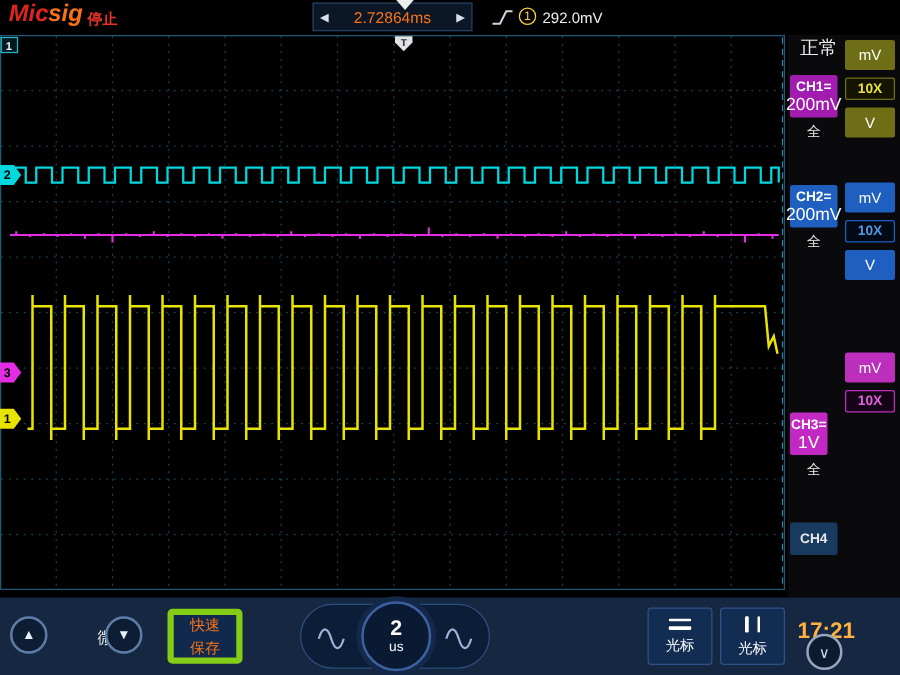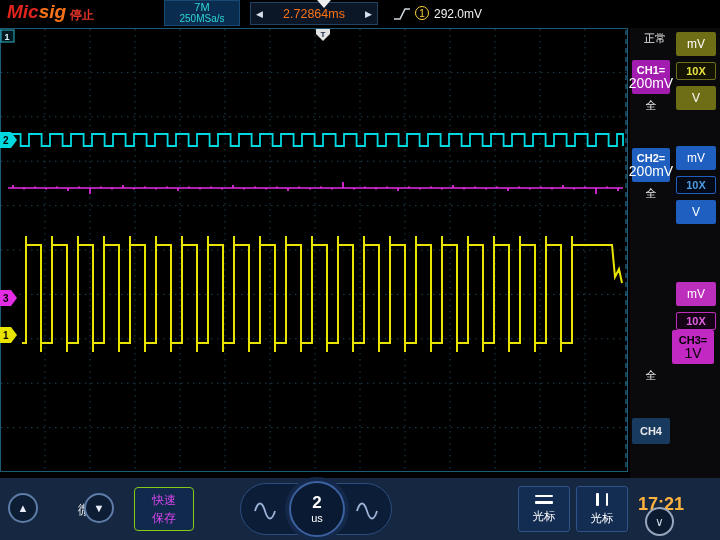--- a/index.html
+++ b/index.html
@@ -26,21 +26,21 @@
   .trig-ch{position:absolute;left:415px;top:6px;width:14px;height:14px;border:1px solid #ffd438;border-radius:50%;
            color:#ffd438;font-size:10px;display:flex;align-items:center;justify-content:center;box-sizing:border-box;}
   .trig-value{position:absolute;left:434px;top:7px;color:#f0f0f0;font-size:12px;}
 
   
   .wave-area{position:absolute;left:0;top:28px;width:630px;height:450px;background:#000;}
 
   
   .sidebar{position:absolute;left:630px;top:28px;width:90px;height:450px;background:#0a0a0c;}
   .sb{position:absolute;box-sizing:border-box;display:flex;align-items:center;justify-content:center;border-radius:2px;}
-  .mode-label{left:6px;top:2px;width:38px;height:16px;color:#ececec;font-size:11px;}
+  .mode-label{left:6px;top:2px;width:38px;height:16px;color:#ececec;font-size:15px;}
   .olive{background:#6e6e16;color:#fff;font-size:12px;}
   .blue{background:#1e5fc0;color:#fff;font-size:12px;}
   .magenta{background:#bc2ebc;color:#fff;font-size:12px;}
   .btn-mv-1{left:46px;top:4px;width:40px;height:24px;}
   .btn-10x-1{left:46px;top:34px;width:40px;height:18px;background:#131300;border:1px solid #70701c;color:#e8e040;font-size:11px;font-weight:bold;}
   .btn-v-1{left:46px;top:58px;width:40px;height:24px;}
   .ch-box{flex-direction:column;line-height:13px;gap:0;}
   .ch-name{font-size:11px;font-weight:bold;}
   .ch-scale{font-size:14px;}
   .ch1-box{left:2px;top:32px;width:38px;height:34px;background:#a21caf;color:#fff;}
@@ -48,33 +48,33 @@
   .ch1-bw{left:2px;top:70px;}
   .btn-mv-2{left:46px;top:118px;width:40px;height:24px;}
   .btn-10x-2{left:46px;top:148px;width:40px;height:18px;background:#020a18;border:1px solid #1e5fc0;color:#4f9ae0;font-size:11px;font-weight:bold;}
   .btn-v-2{left:46px;top:172px;width:40px;height:24px;}
   .ch2-box{left:2px;top:120px;width:38px;height:34px;background:#1e5fc0;color:#fff;}
   .ch2-bw{left:2px;top:158px;}
   .level-btn{left:2px;top:200px;width:48px;height:48px;border-radius:50%;border:2px solid #d8d8d8;background:#0c0c10;
              color:#f0f0f0;font-size:12px;}
   .btn-mv-3{left:46px;top:254px;width:40px;height:24px;}
   .btn-10x-3{left:46px;top:284px;width:40px;height:18px;background:#160216;border:1px solid #bc2ebc;color:#e060e0;font-size:11px;font-weight:bold;}
-  .ch3-box{left:2px;top:302px;width:42px;height:34px;background:#c228c2;color:#000000;margin-left:40px;}
+  .ch3-box{left:2px;top:302px;width:30px;height:34px;background:#c228c2;color:#ffffff;}
   .ch3-bw{left:2px;top:340px;}
   .ch4-box{left:2px;top:390px;width:38px;height:26px;background:#173a5e;color:#e8e8e8;font-size:11px;font-weight:bold;}
 
   
   .bottombar{position:absolute;left:0;top:478px;width:720px;height:62px;background:#152741;}
   .circle-btn{position:absolute;width:30px;height:30px;border-radius:50%;background:#0d1d33;border:2px solid #5d7da8;
               box-sizing:border-box;display:flex;align-items:center;justify-content:center;color:#e8eef8;font-size:11px;}
   .up-btn{left:8px;top:15px;}
   .down-btn{left:84px;top:15px;}
   .fine-label{position:absolute;left:42px;top:23px;color:#f0f0f0;font-size:13px;margin-left:36px;}
-  .quicksave-btn{position:absolute;left:134px;top:9px;width:60px;height:44px;background:#10294c;border:1px solid #84cc16;
-                 border-radius:4px;color:#d946ef;font-size:12px;display:flex;flex-direction:column;align-items:center;
+  .quicksave-btn{position:absolute;left:134px;top:9px;width:60px;height:44px;background:#10294c;border:5px solid #84cc16;
+                 border-radius:4px;color:#f97316;font-size:12px;display:flex;flex-direction:column;align-items:center;
                  justify-content:center;line-height:18px;box-sizing:border-box;}
   .tb-pill{position:absolute;left:240px;top:5px;width:152px;height:52px;border-radius:26px;background:#0c1d38;
            border:1px solid #2c4d7d;box-sizing:border-box;}
   .sine{position:absolute;top:14px;}
   .sine-left{left:13px;}
   .sine-right{right:13px;}
   .tb-circle{position:absolute;left:48px;top:-3px;width:56px;height:56px;border-radius:50%;background:#0a1a32;
              border:2px solid #3b61a0;box-shadow:0 0 0 4px #14294a;box-sizing:border-box;display:flex;flex-direction:column;
              align-items:center;justify-content:center;color:#fff;}
   .tb-value{font-size:17px;font-weight:bold;line-height:18px;}
@@ -99,24 +99,20 @@
             box-sizing:border-box;}
 </style>
 </head>
 <body>
 
 <div id="screen">
 
   <div class="topbar">
     <div class="logo"><span class="logo-mic">Mic</span><span class="logo-sig">sig</span></div>
     <div class="run-status">停止</div>
-    <div class="sample-box">
-      <div class="sample-depth">7M</div>
-      <div class="sample-rate">250MSa/s</div>
-    </div>
     <div class="delay-box">
       <span class="delay-arrow">◀</span>
       <span class="delay-value">2.72864ms</span>
       <span class="delay-arrow">▶</span>
     </div>
     <div class="delay-marker"></div>
     <svg class="trig-slope" width="20" height="18" viewBox="0 0 20 18">
         <path d="M2 14 H8 L13 4 H18" stroke="#cfd6de" stroke-width="1.6" fill="none"></path>
       </svg>
     <div class="trig-ch">1</div>

